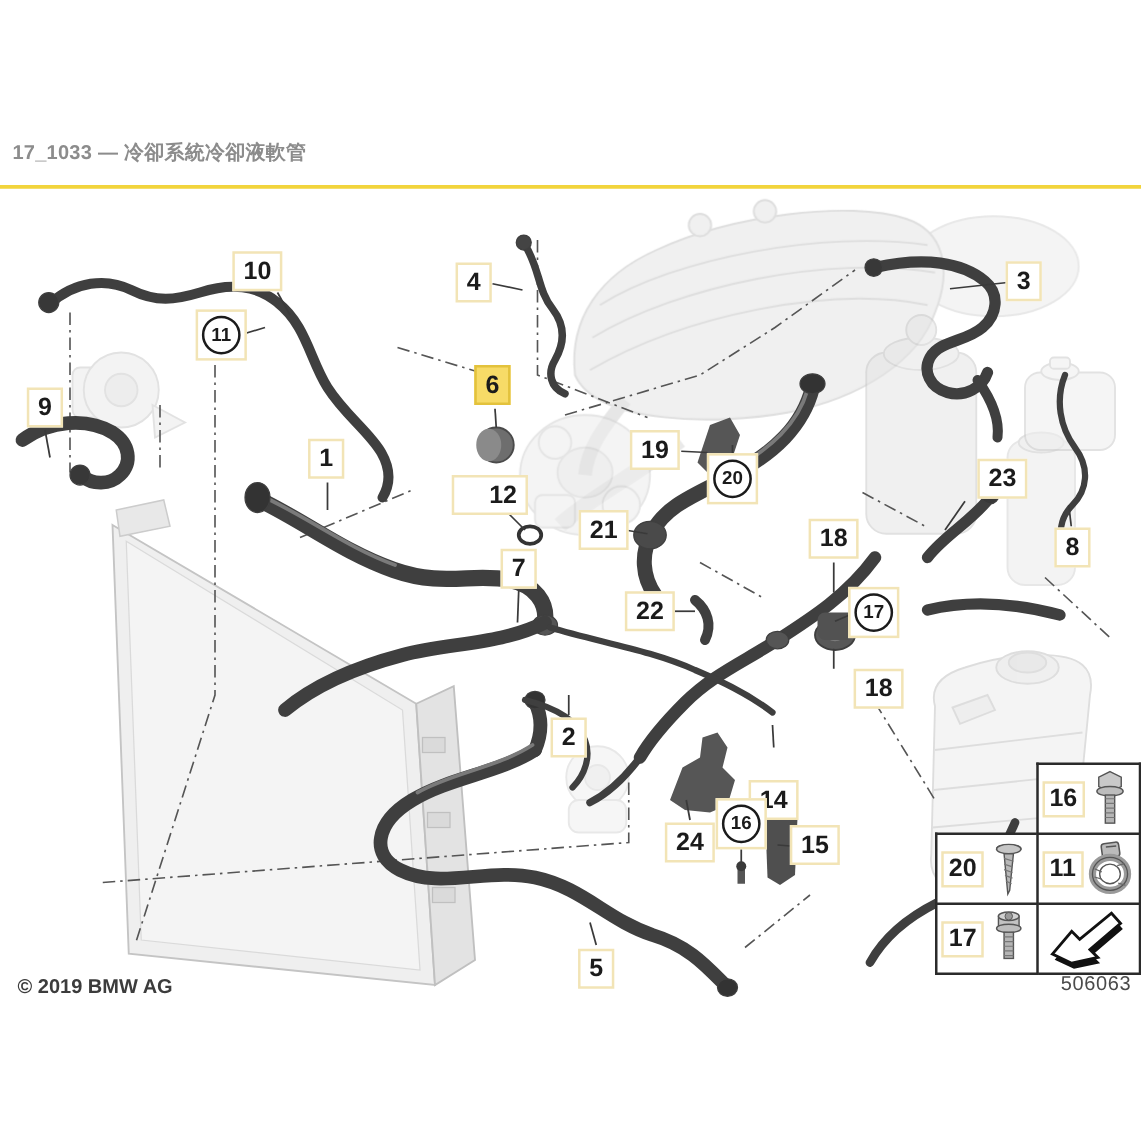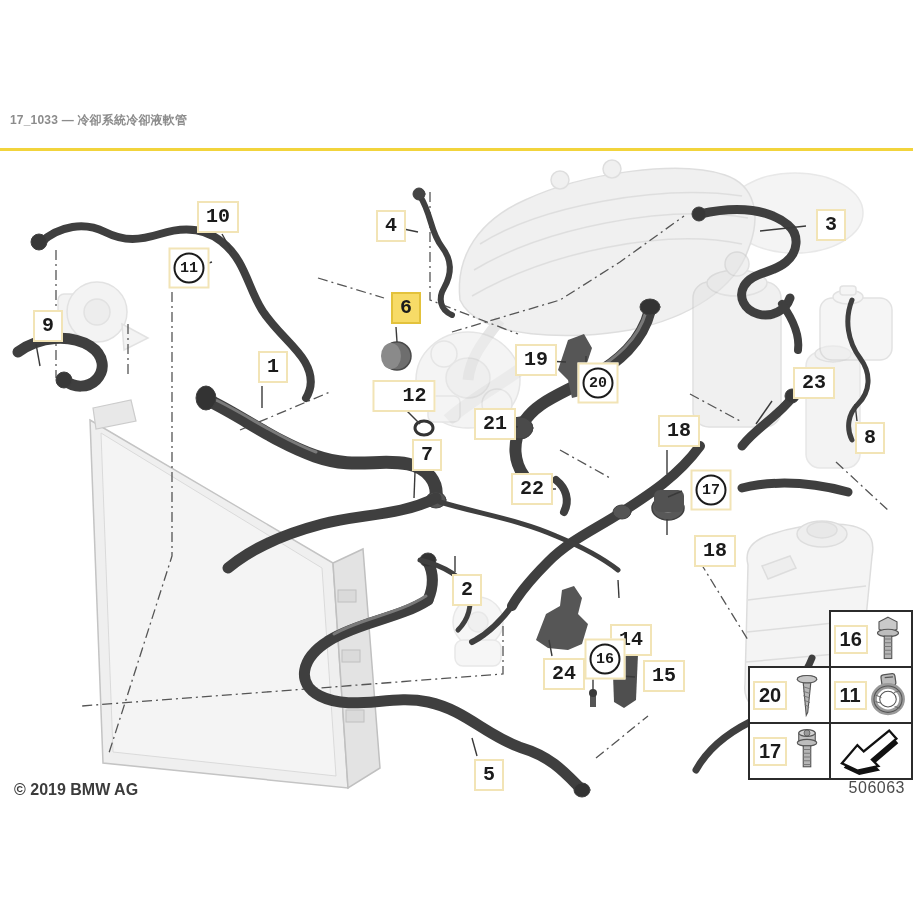--- a/index.html
+++ b/index.html
@@ -3,30 +3,30 @@
 <meta charset="utf-8">
 <style>
   html,body{margin:0;padding:0;}
   body{
     width:913px;height:913px;position:relative;background:#ffffff;
     font-family:"Liberation Sans", sans-serif;overflow:hidden;
   }
   
   .page-title{
     position:absolute;left:10px;top:112px;
-    font-size:12px;font-weight:bold;color:#8c8c8c;letter-spacing:.2px;
+    font-size:16px;font-weight:bold;color:#8c8c8c;letter-spacing:.2px;
   }
   .title-underline{
     position:absolute;left:0;top:148px;width:913px;height:3px;
     background:var(--accent,#F2D43C);
   }
   
   #diagram-svg{position:absolute;left:0;top:0;}
   
-  #labels-layer{position:absolute;left:12px;top:0;width:754px;height:913px;font-family:Liberation Mono, monospace;}
+  #labels-layer{position:absolute;left:0;top:0;width:754px;height:913px;}
   .part-label{
     position:absolute;transform:translate(-50%,-50%);
     background:#ffffff;border:2px solid var(--label-border,#F2E4B6);
     color:#1b1b1b;font-weight:bold;font-size:20px;line-height:1.2;
     padding:2px 7px;text-align:center;cursor:pointer;
   }
   .part-label.highlighted{
     background:var(--hl-fill,#F7DB67);border-color:var(--hl-border,#E3C23C);
   }
   .part-label.circle{padding:3px;}

